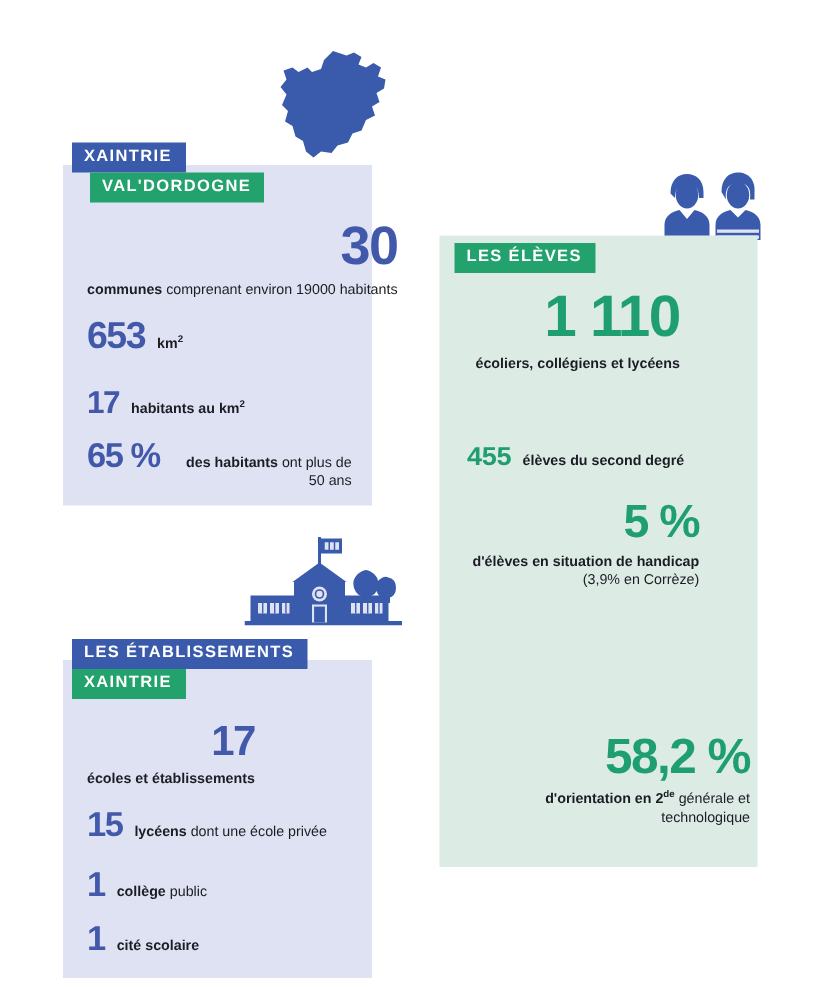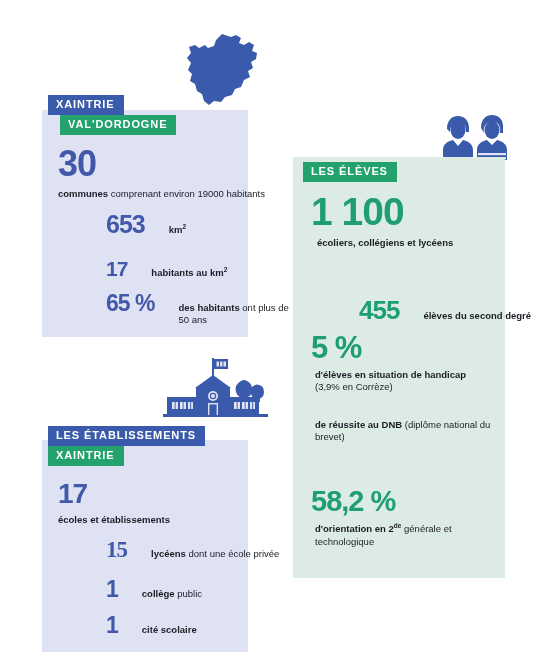--- a/index.html
+++ b/index.html
@@ -2,21 +2,21 @@
 <html><head>
 <meta charset="utf-8">
 <style>
   * { box-sizing: border-box; margin: 0; padding: 0; }
   html, body {
     width: 555px; height: 662px;
     background: #ffffff;
     font-family: "Liberation Sans", sans-serif;
     overflow: hidden;
   }
-  .canvas { position: relative; width: 485px; height: 662px; background:#fff; }
+  .canvas { position: relative; width: 485px; height: 662px; background:#fff;text-align:right; }
 
   
   .panel { position: absolute; }
   .panel-blue  { background: #dfe2f2; }
   .panel-green { background: #dcece5; }
 
   #panel-territory    { left: 42px;  top: 110px; width: 206px; height: 227px; }
   #panel-schools      { left: 42px;  top: 440px; width: 206px; height: 212px; }
   #panel-students     { left: 293px; top: 157px; width: 212px; height: 421px; }
 
@@ -55,63 +55,63 @@
   .cap {
     font-size: 9.5px;
     color: #1c1c24;
     line-height: 1.3;
     font-weight: normal;
   }
   .cap b { font-weight: bold; }
   .cap sup { font-size: 6.5px; vertical-align: super; font-weight: bold;}
 
   
-  .row { display: flex; align-items: baseline; gap: 24px; white-space: nowrap; margin-left: 48px; }
+  .row { display: flex; align-items: baseline; gap: 8px; white-space: nowrap; }
   .row .cap { white-space: nowrap; }
 
   
   .stack .cap { margin-top: 6px; }
 
   
   #stat-communes   { left: 58px;  top: 146px; }
   #stat-communes .num { font-size: 36px; }
   #stat-km2        { left: 58px;  top: 212px; }
   #stat-km2 .num   { font-size: 25px; }
   #stat-density    { left: 58px;  top: 258px; }
   #stat-density .num { font-size: 21px; }
   #stat-age        { left: 58px;  top: 292px; }
   #stat-age .num   { font-size: 23px; }
   #stat-age .cap   { white-space: normal; width: 120px; }
 
   
   #stat-etabs      { left: 58px;  top: 480px; }
   #stat-etabs .num { font-size: 28px; }
   #stat-ecoles     { left: 58px;  top: 538px; }
-  #stat-ecoles .num { font-size: 23px; font-family: Liberation Serif, serif; }
+  #stat-ecoles .num { font-size: 23px; }
   #stat-college    { left: 58px;  top: 578px; }
   #stat-college .num { font-size: 23px; }
   #stat-cite       { left: 58px;  top: 614px; }
   #stat-cite .num  { font-size: 23px; }
 
   
   #stat-total      { left: 311px; top: 192px; }
   #stat-total .num { font-size: 39px; }
   #stat-total .cap { margin-left: 6px; }
   #stat-premier    { left: 311px; top: 258px; }
   #stat-premier .num { font-size: 26px; }
   #stat-second     { left: 311px; top: 297px; }
-  #stat-second .num { font-size: 26px; }
+  #stat-second .num { font-size: 18px; font-family: Liberation Mono, monospace; }
   #stat-handicap   { left: 311px; top: 332px; }
   #stat-handicap .num { font-size: 31px; }
   #stat-handicap .cap { margin-left: 4px; }
   #stat-dnb        { left: 311px; top: 413px; }
   #stat-dnb .num   { font-size: 33px; }
   #stat-dnb .cap   { margin-left: 4px; white-space: normal; width: 185px; }
   #stat-orientation { left: 311px; top: 487px; }
-  #stat-orientation .num { font-size: 29px; }
+  #stat-orientation .num { font-size: 33px; }
   #stat-orientation .cap { margin-left: 4px; white-space: normal; width: 185px; }
 
   
   .icon { position: absolute; }
   #icon-map      { left: 178px; top: 32px;  width: 95px; height: 76px; }
   #icon-students { left: 437px; top: 112px; width: 76px; height: 50px; }
   #icon-school   { left: 163px; top: 355px; width: 105px; height: 62px; }
 </style>
 </head>
 <body>
@@ -171,44 +171,41 @@
         <rect x="41" y="45" width="28" height="2.2"></rect>
       </g>
     </svg>
   </div>
 
   <div class="panel panel-green" id="panel-students"></div>
 
   <div class="tag tag-green" id="tag-eleves">LES ÉLÈVES</div>
 
   <div class="stat stack" id="stat-total">
-    <div class="num num-green">1 100</div>
+    <div class="num num-green">1 110</div>
     <div class="cap">
       <b>écoliers, collégiens et lycéens</b>
     </div>
   </div>
 
 
   <div class="stat row" id="stat-second">
     <span class="num num-green">455</span>
     <span class="cap"><b>élèves du second degré</b></span>
   </div>
 
   <div class="stat stack" id="stat-handicap">
     <div class="num num-green">5 %</div>
     <div class="cap">
       <b>d'élèves en situation de handicap</b><br>
       <span>(3,9% en Corrèze)</span>
     </div>
   </div>
 
   <div class="stat stack" id="stat-dnb">
-    <div class="cap">
-      <b>de réussite au DNB</b><span> (diplôme national du brevet)</span>
-    </div>
   </div>
 
   <div class="stat stack" id="stat-orientation">
     <div class="num num-green">58,2 %</div>
     <div class="cap">
       <b>d'orientation en 2</b><sup>de</sup><span> générale et technologique</span>
     </div>
   </div>
 
   <div class="icon" id="icon-school">

